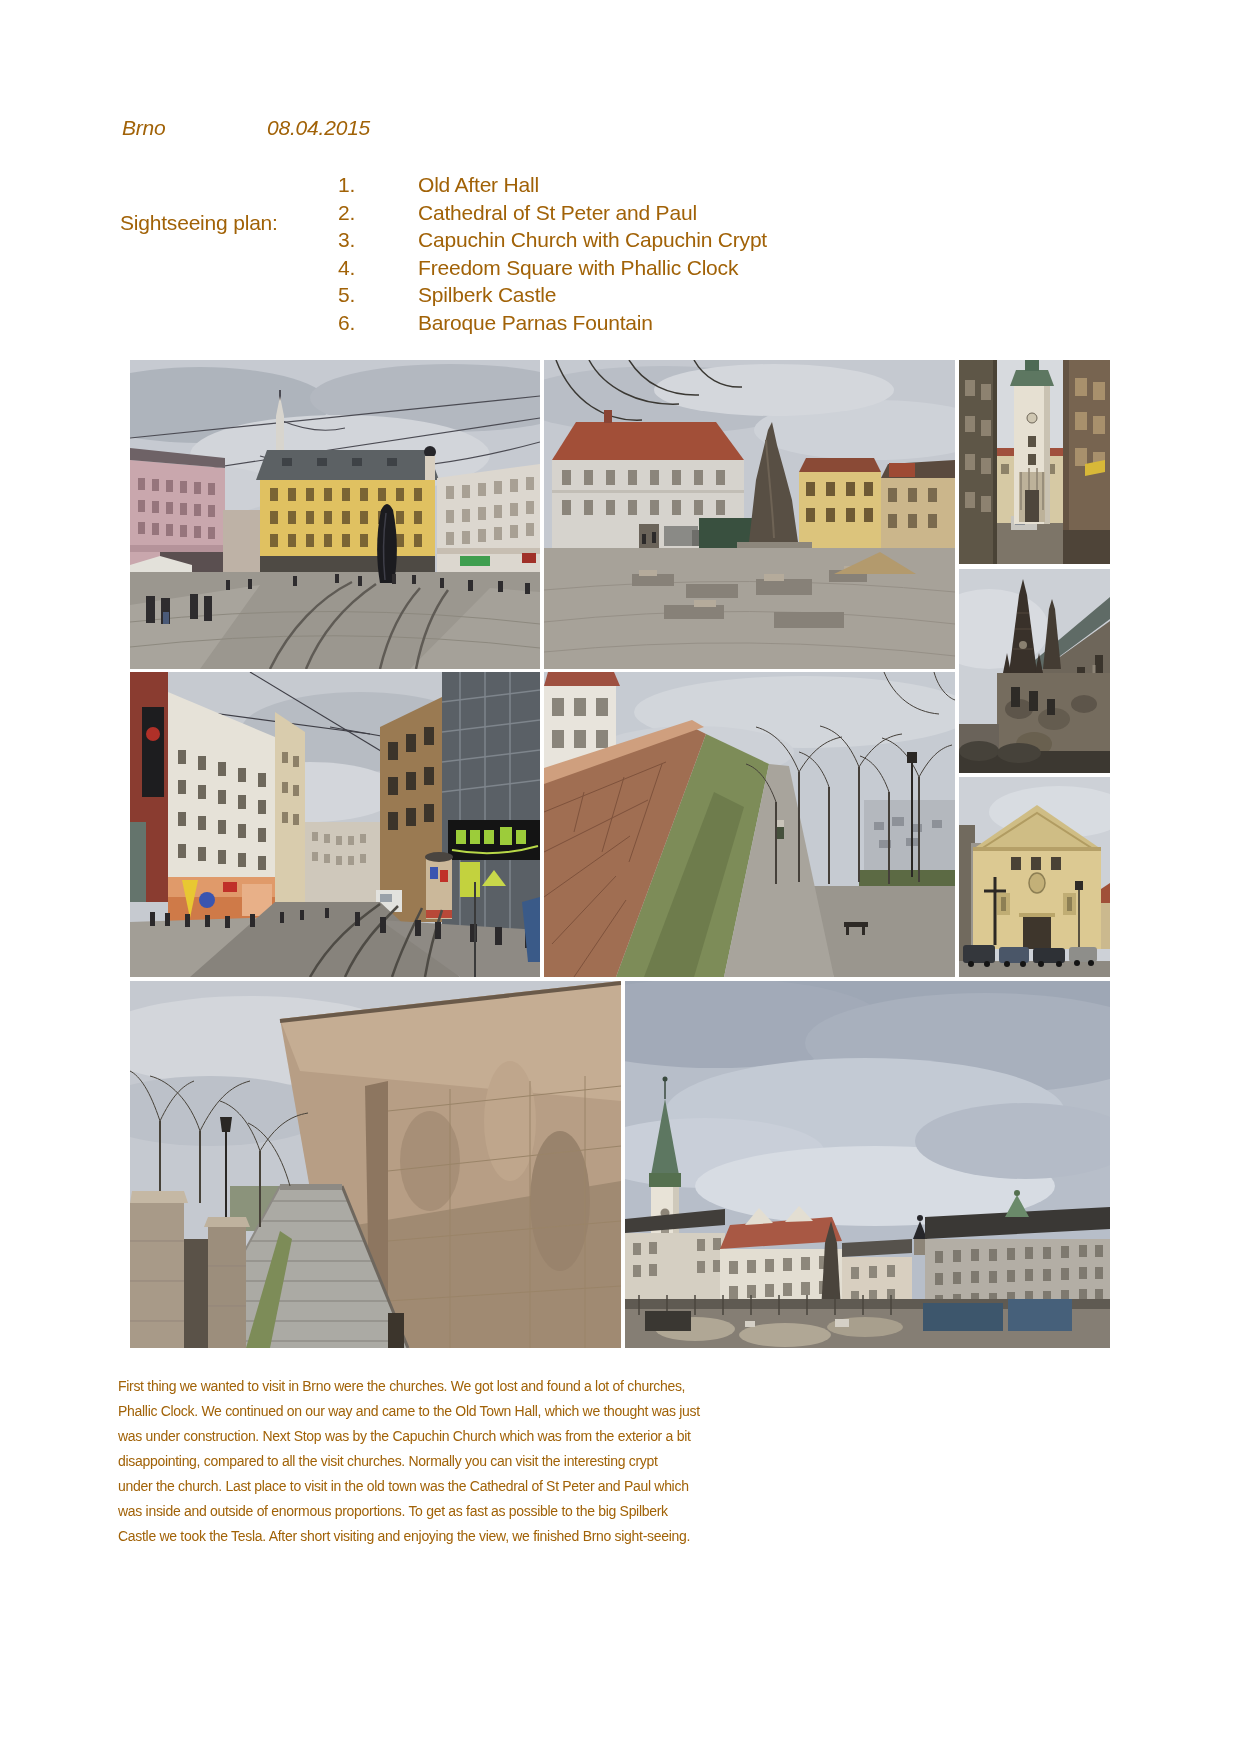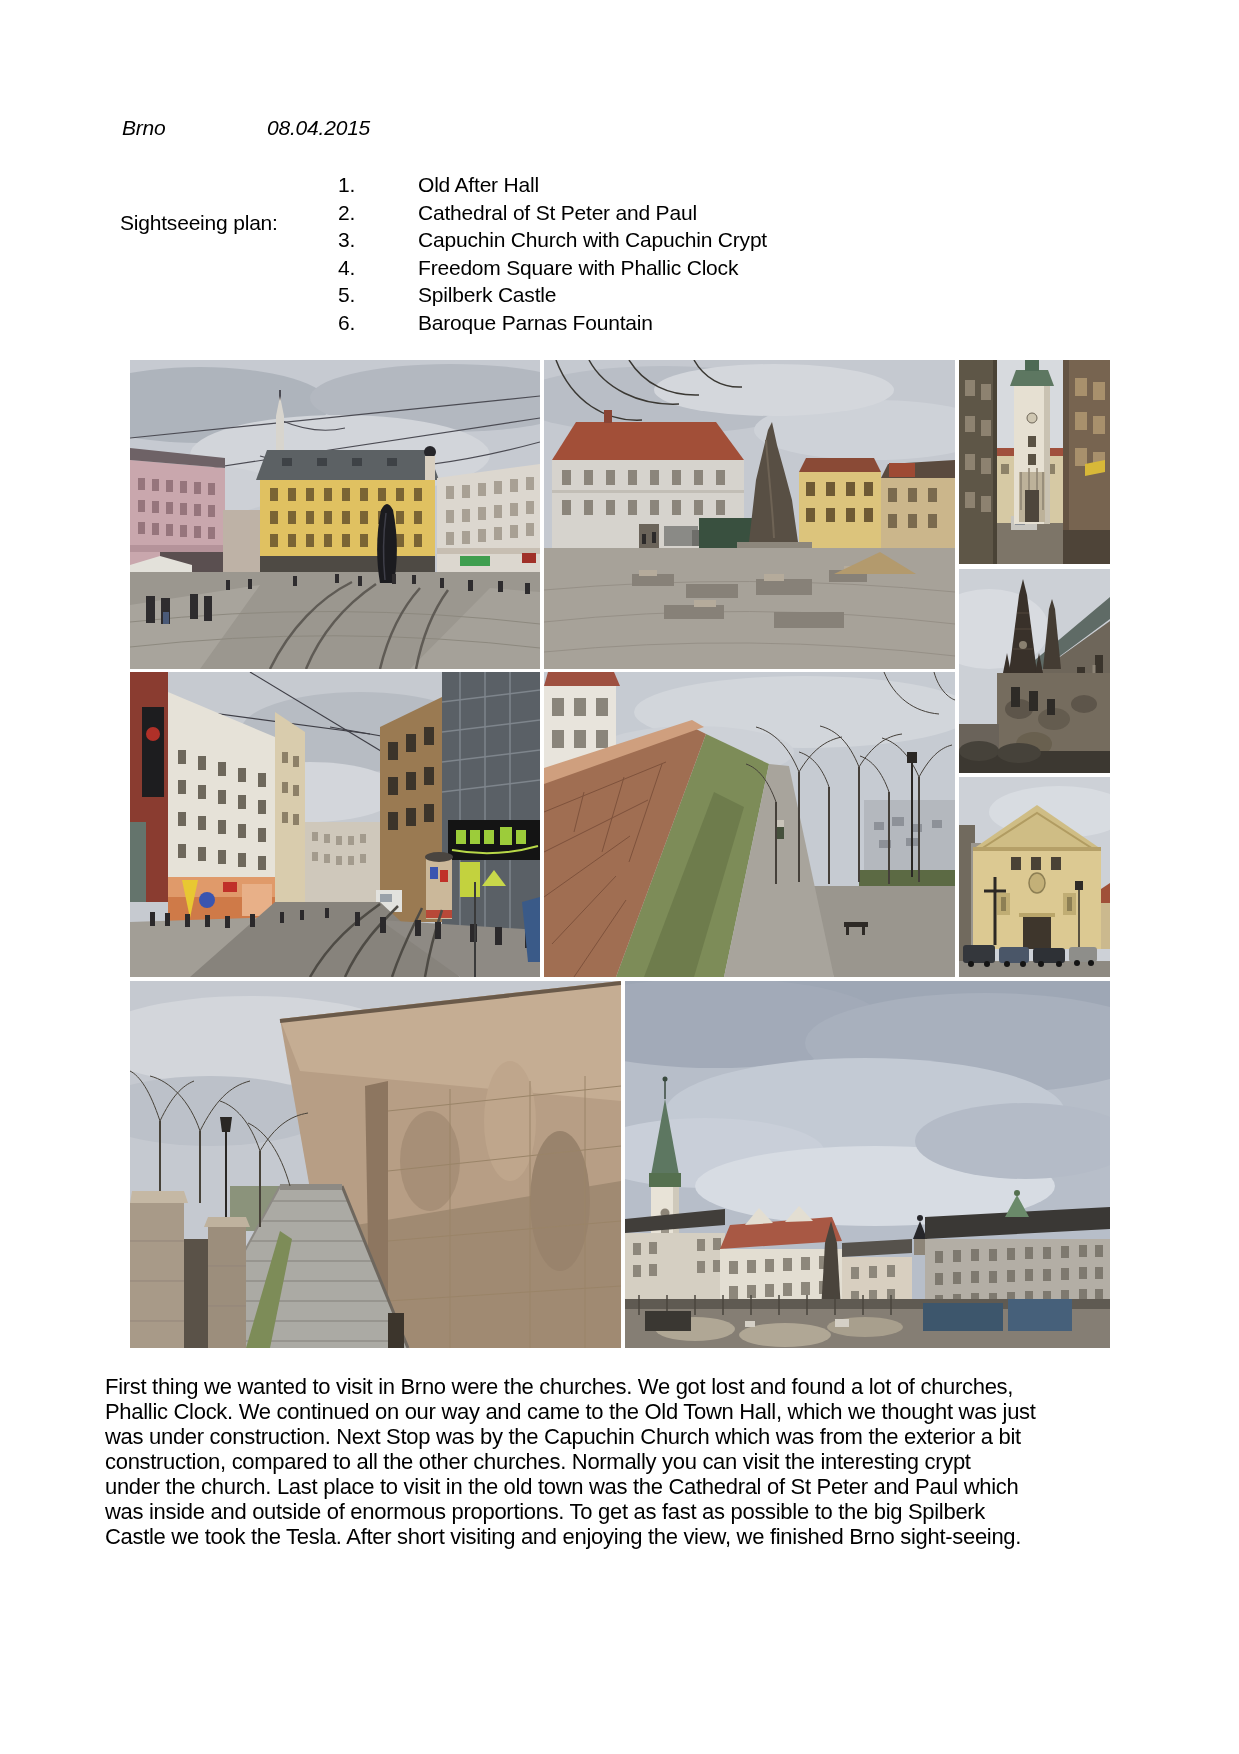--- a/index.html
+++ b/index.html
@@ -1,26 +1,26 @@
 <!DOCTYPE html>
 <html><head>
 <meta charset="utf-8">
 <title>Brno</title>
 <style>
   html,body{margin:0;padding:0;background:#ffffff;}
   .page{position:relative;width:1239px;height:1754px;background:#ffffff;overflow:hidden;
-        font-family:"Liberation Sans","DejaVu Sans",sans-serif;color:#000000;}
+        font-family:"Liberation Sans","DejaVu Sans",sans-serif;color:#a16207;}
   .abs{position:absolute;}
   .doc-title{left:122px;top:116px;font-size:21px;font-style:italic;letter-spacing:-0.2px;}
   .doc-date{left:267px;top:116px;font-size:21px;font-style:italic;letter-spacing:-0.2px;}
   .plan-label{left:120px;top:171px;font-size:21px;letter-spacing:-0.2px;margin-top:40px;}
   .plan-list{left:338px;top:171px;font-size:21px;line-height:27.5px;letter-spacing:-0.2px;}
   .plan-row{display:flex;}
   .plan-num{width:80px;}
-  .story{left:105px;top:1374px;width:1010px;font-size:22px;line-height:25px;letter-spacing:-0.3px;}
+  .story{left:118px;top:1374px;width:1010px;font-size:14px;line-height:25px;letter-spacing:-0.3px;}
   .photo{position:absolute;overflow:hidden;background:#c6cad1;}
   .photo svg{display:block;width:100%;height:100%;}
 </style>
 </head>
 <body>
 
 <div class="page">
 
   <div class="abs doc-title">Brno</div>
   <div class="abs doc-date">08.04.2015</div>
@@ -842,19 +842,19 @@
         <rect x="20" y="330" width="46" height="20" fill="#3a3732"></rect>
       </svg>
     </div>
 
   </div>
 
   <div class="abs story">
     <div>First thing we wanted to visit in Brno were the churches. We got lost and found a lot of churches,</div>
     <div>Phallic Clock. We continued on our way and came to the Old Town Hall, which we thought was just</div>
     <div>was under construction. Next Stop was by the Capuchin Church which was from the exterior a bit</div>
-    <div>construction, compared to all the other churches. Normally you can visit the interesting crypt</div>
+    <div>disappointing, compared to all the visit churches. Normally you can visit the interesting crypt</div>
     <div>under the church. Last place to visit in the old town was the Cathedral of St Peter and Paul which</div>
     <div>was inside and outside of enormous proportions. To get as fast as possible to the big Spilberk</div>
     <div>Castle we took the Tesla. After short visiting and enjoying the view, we finished Brno sight-seeing.</div>
   </div>
 
 </div>
 
 </body></html>

